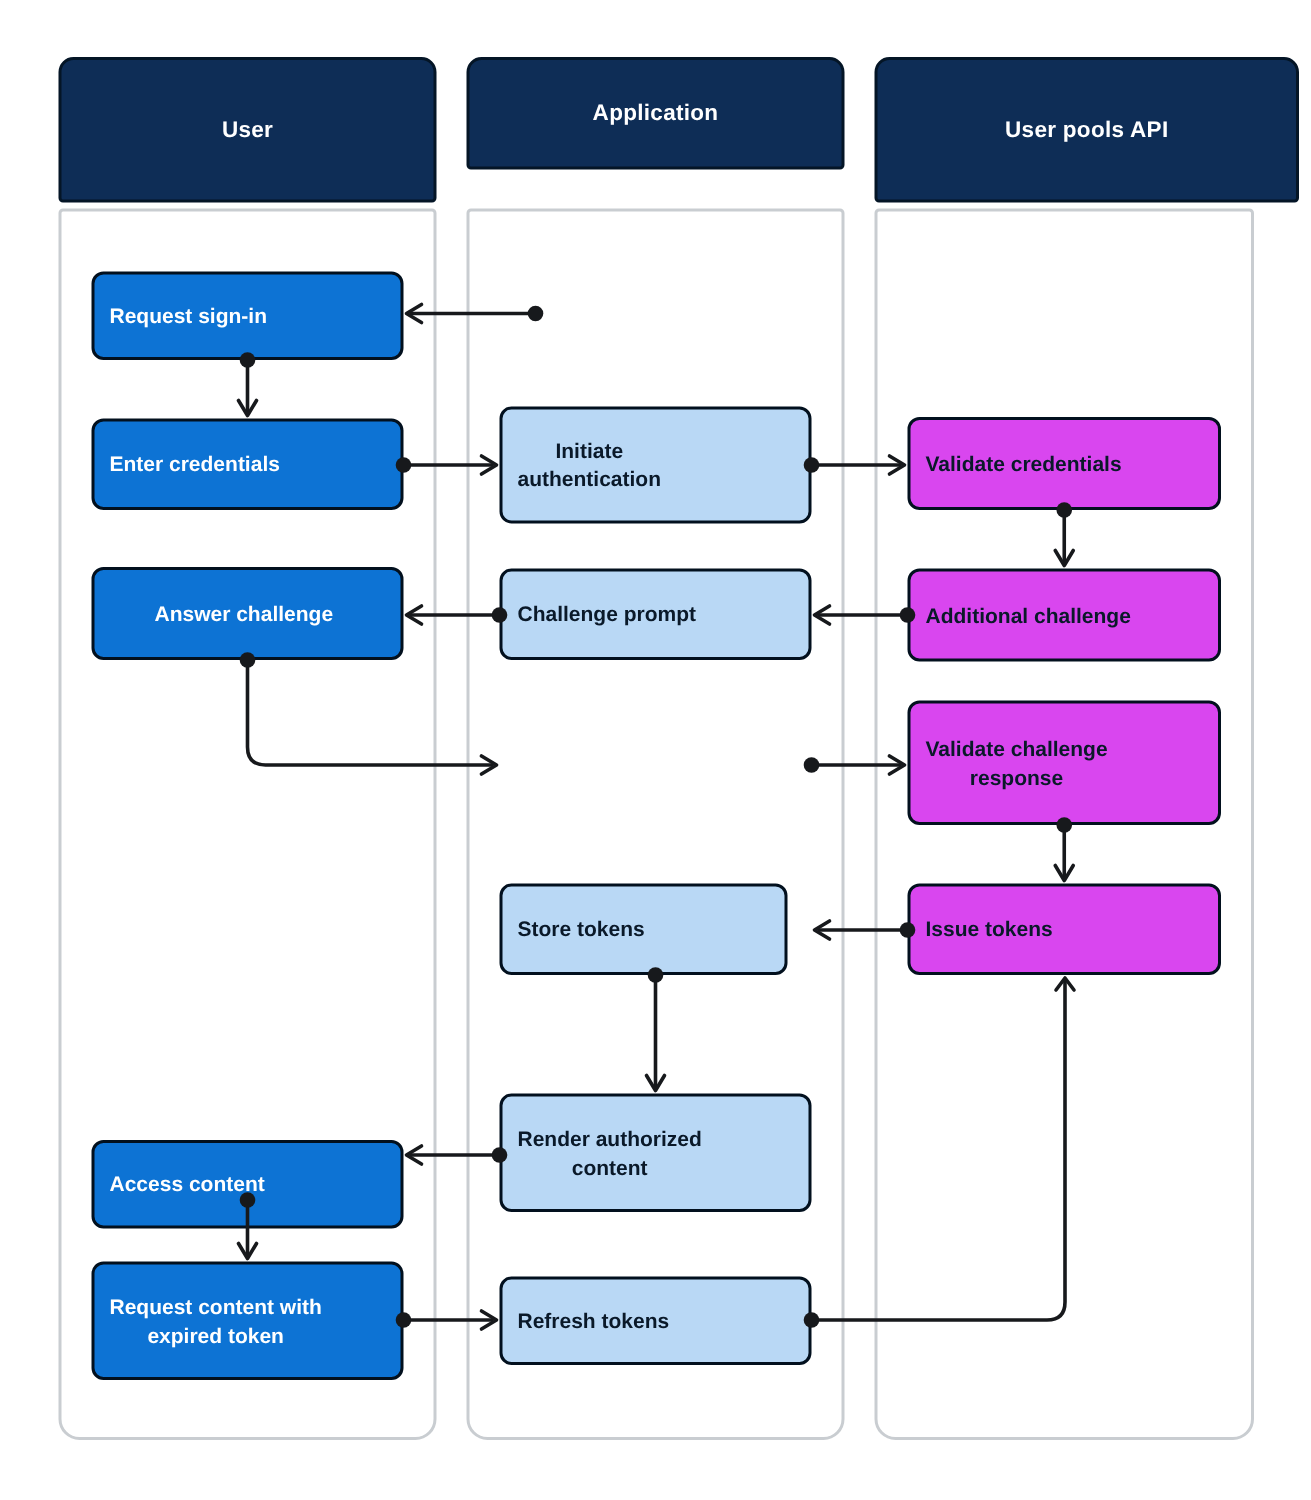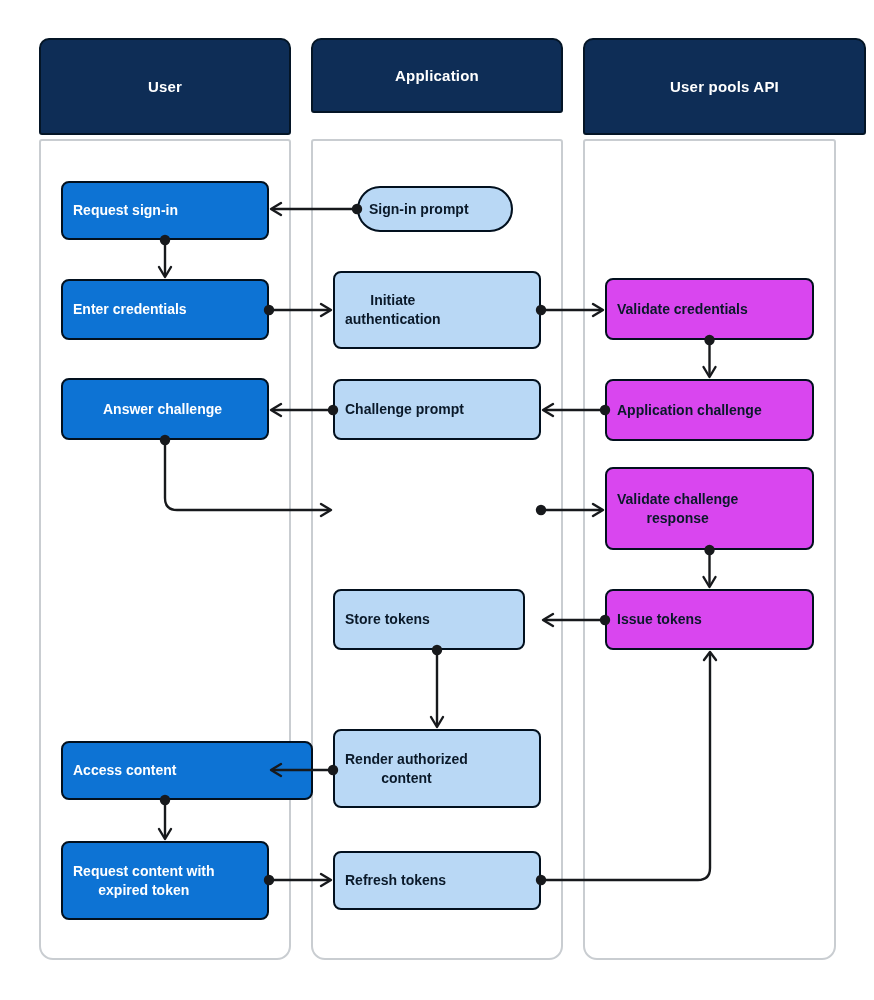--- a/index.html
+++ b/index.html
@@ -73,31 +73,28 @@
 
   <div class="node node-user" style="left:61px;top:181px;width:208px;height:59px;">
     <span>Request sign-in</span>
   </div>
   <div class="node node-user" style="left:61px;top:279px;width:208px;height:61px;">
     <span>Enter credentials</span>
   </div>
   <div class="node node-user" style="left:61px;top:378px;width:208px;height:62px;padding-left:40px;">
     <span>Answer challenge</span>
   </div>
-  <div class="node node-user" style="left:61px;top:741px;width:252px;height:59px;">
+  <div class="node node-user" style="left:61px;top:760px;width:208px;height:59px;">
     <span>Access content</span>
   </div>
   <div class="node node-user" style="left:61px;top:841px;width:208px;height:79px;">
     <span>Request content with
 expired token</span>
   </div>
 
-  <div class="node node-app pill" style="left:357px;top:186px;width:156px;height:46px;">
-    <span>Sign-in prompt</span>
-  </div>
   <div class="node node-app" style="left:333px;top:271px;width:208px;height:78px;">
     <span>Initiate
 authentication</span>
   </div>
   <div class="node node-app" style="left:333px;top:379px;width:208px;height:61px;">
     <span>Challenge prompt</span>
   </div>
   <div class="node node-app" style="left:333px;top:589px;width:192px;height:61px;">
     <span>Store tokens</span>
   </div>
@@ -106,21 +103,21 @@
 content</span>
   </div>
   <div class="node node-app" style="left:333px;top:851px;width:208px;height:59px;">
     <span>Refresh tokens</span>
   </div>
 
   <div class="node node-api" style="left:605px;top:278px;width:209px;height:62px;">
     <span>Validate credentials</span>
   </div>
   <div class="node node-api" style="left:605px;top:379px;width:209px;height:62px;">
-    <span>Application challenge</span>
+    <span>Additional challenge</span>
   </div>
   <div class="node node-api" style="left:605px;top:467px;width:209px;height:83px;">
     <span>Validate challenge
 response</span>
   </div>
   <div class="node node-api" style="left:605px;top:589px;width:209px;height:61px;">
     <span>Issue tokens</span>
   </div>
 
   <svg id="wires" viewBox="0 0 874 1000">

